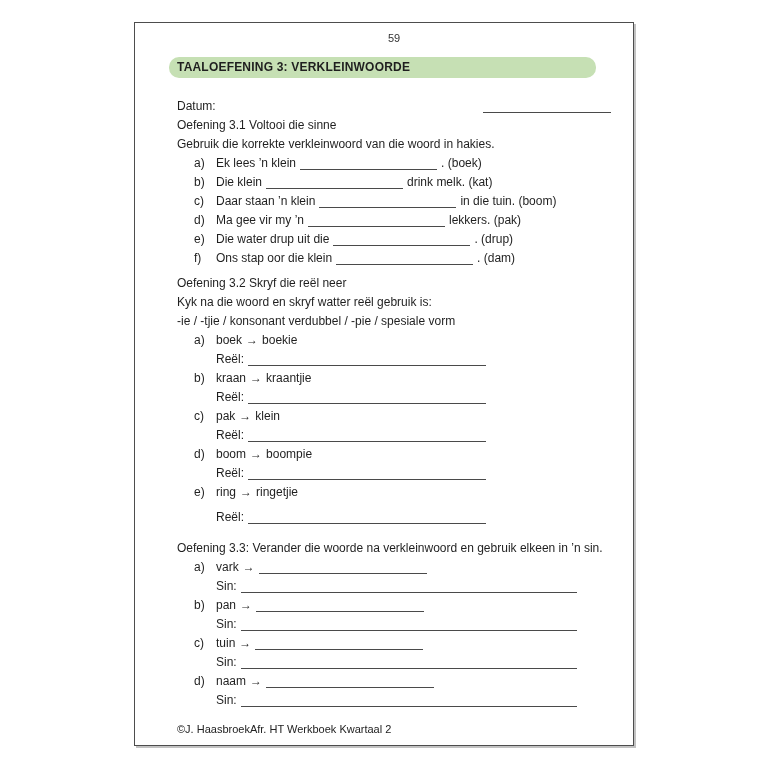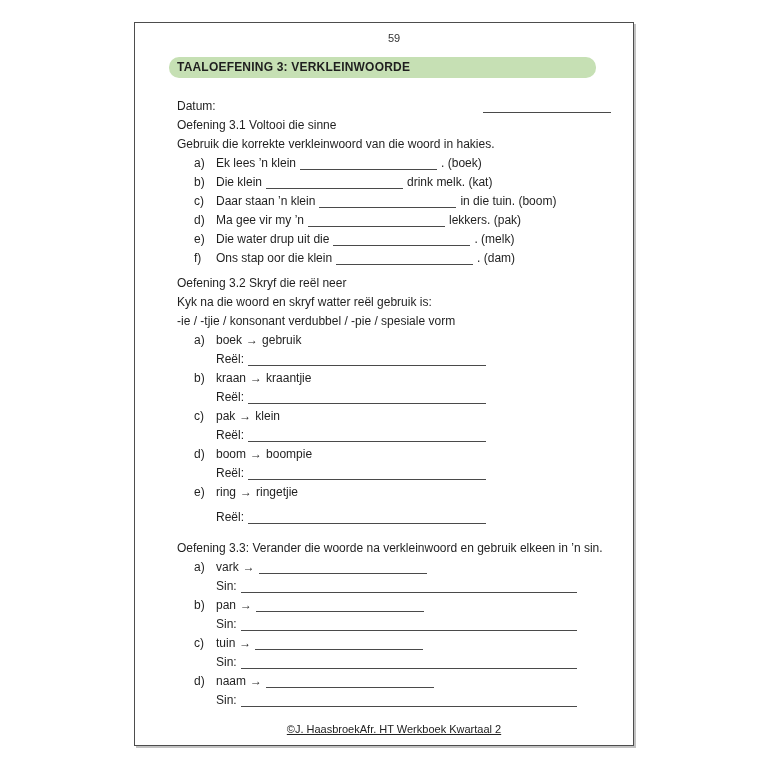--- a/index.html
+++ b/index.html
@@ -30,21 +30,21 @@
   }
   .w-datum{width:128px;}
   .w-ex1{width:137px;}
   .w-reel{width:238px;}
   .w-word{width:168px;}
   .w-sin{width:336px;}
   .mt6{margin-top:6px;}
   .mt12{margin-top:12px;}
   .footer{
     position:absolute;left:42px;right:22px;bottom:10px;
-    display:flex;justify-content:center;font-size:11px;color:#222;text-decoration:underline;
+    display:flex;justify-content:flex-start;font-size:11px;color:#222;
   }
 </style>
 </head>
 <body>
 
 <div class="page">
 
   <div class="pageno">59</div>
 
   <div class="titlebar" style="background: rgb(198, 224, 180); border-radius: 10px;">TAALOEFENING 3: VERKLEINWOORDE</div>
@@ -79,40 +79,40 @@
     <div class="row">
       <span class="lbl">d)</span>
       <span>Ma gee vir my ’n</span>
       <span class="blank w-ex1"></span>
       <span>lekkers. (pak)</span>
     </div>
     <div class="row">
       <span class="lbl">e)</span>
       <span>Die water drup uit die</span>
       <span class="blank w-ex1"></span>
-      <span>. (melk)</span>
+      <span>. (drup)</span>
     </div>
     <div class="row">
       <span class="lbl">f)</span>
       <span>Ons stap oor die klein</span>
       <span class="blank w-ex1"></span>
       <span>. (dam)</span>
     </div>
   </div>
 
   <div class="heading mt6">Oefening 3.2  Skryf die reël neer</div>
   <div class="row">Kyk na die woord en skryf watter reël gebruik is:</div>
   <div class="row">-ie / -tjie / konsonant verdubbel / -pie / spesiale vorm</div>
 
   <div class="list">
     <div class="row">
       <span class="lbl">a)</span>
       <span>boek</span>
       <span>→</span>
-      <span>gebruik</span>
+      <span>boekie</span>
     </div>
     <div class="row">
       <span class="lbl"></span>
       <span>Reël:</span>
       <span class="blank w-reel"></span>
     </div>
     <div class="row">
       <span class="lbl">b)</span>
       <span>kraan</span>
       <span>→</span>

